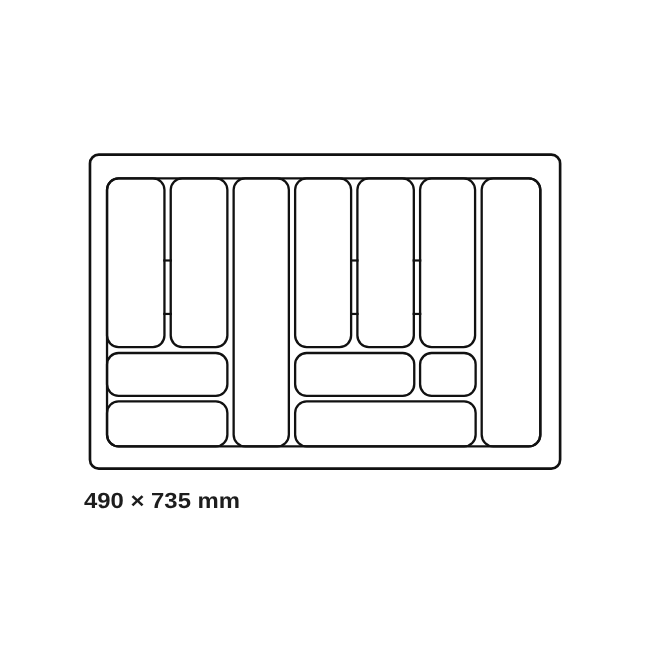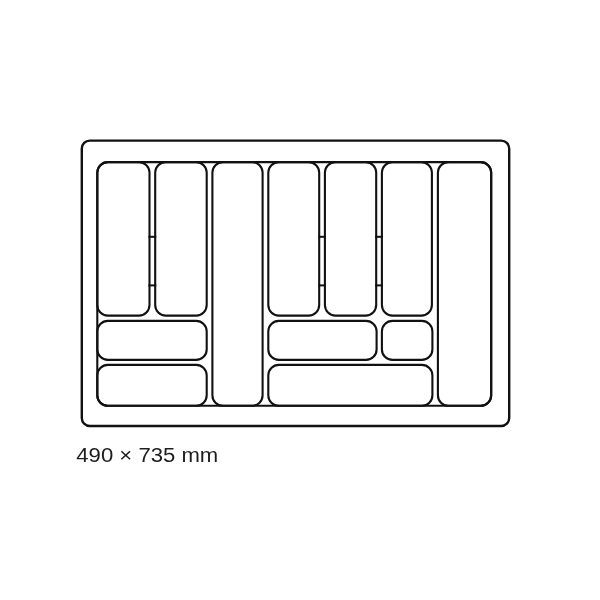--- a/index.html
+++ b/index.html
@@ -1,16 +1,16 @@
 <!DOCTYPE html>
 <html><head>
 <meta charset="utf-8">
 <style>
   html,body{margin:0;padding:0;background:#ffffff;}
-  .page{width:600px;height:600px;position:relative;font-family:"Liberation Sans",sans-serif;}
+  .page{width:600px;height:600px;position:relative;font-family:"Liberation Sans",sans-serif;font-weight:bold;}
 </style>
 </head>
 <body>
 <div class="page">
 <svg width="600" height="600" viewBox="0 0 600 600" xmlns="http://www.w3.org/2000/svg">
 
   <rect x="0" y="0" width="600" height="600" fill="#ffffff"></rect>
 
   <g transform="translate(0.6,0.6)">
 

